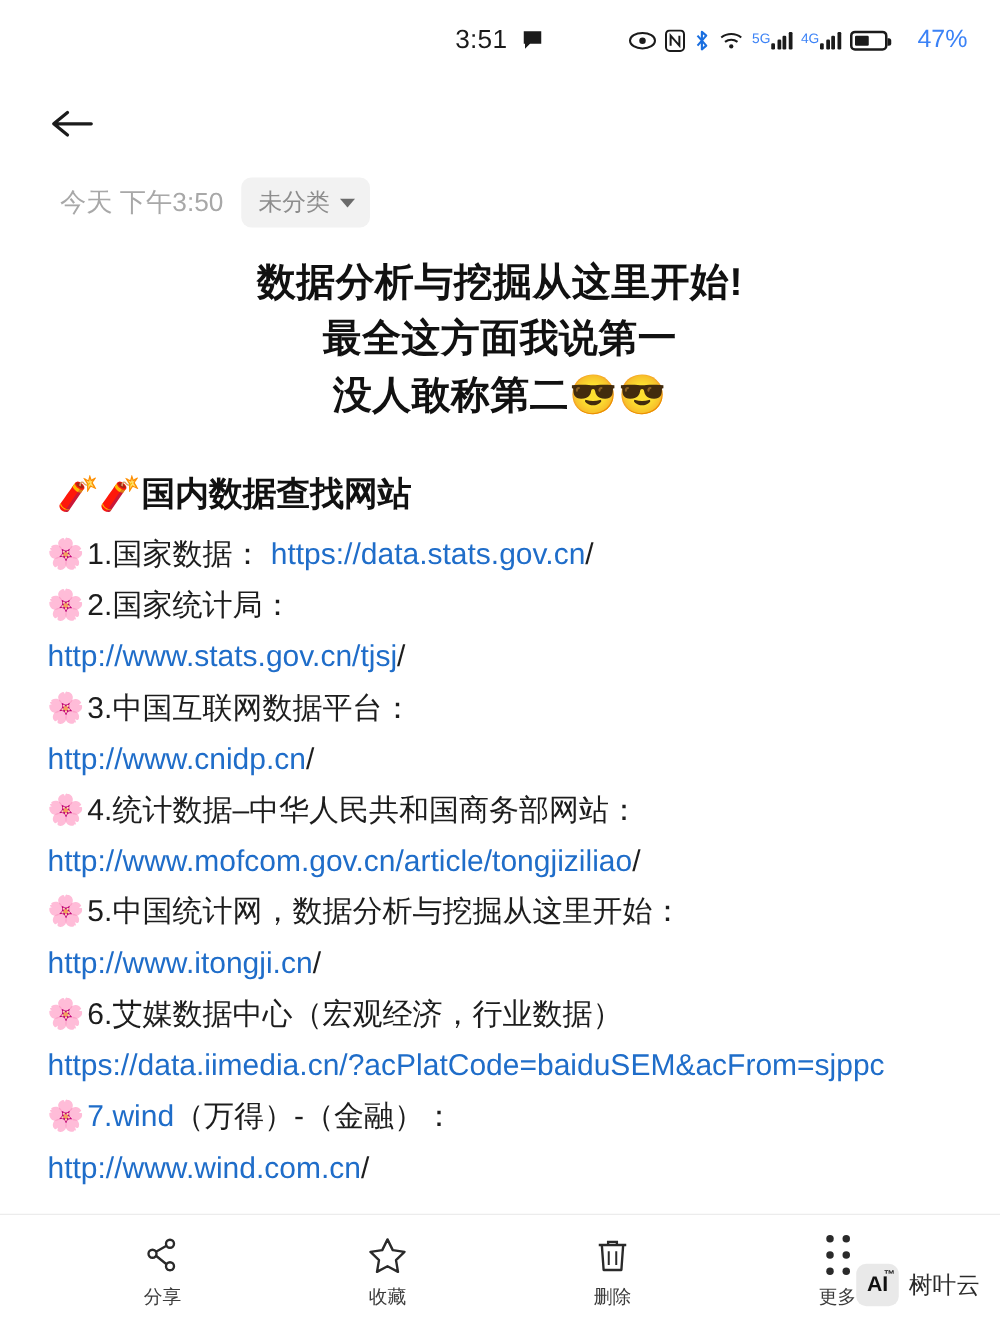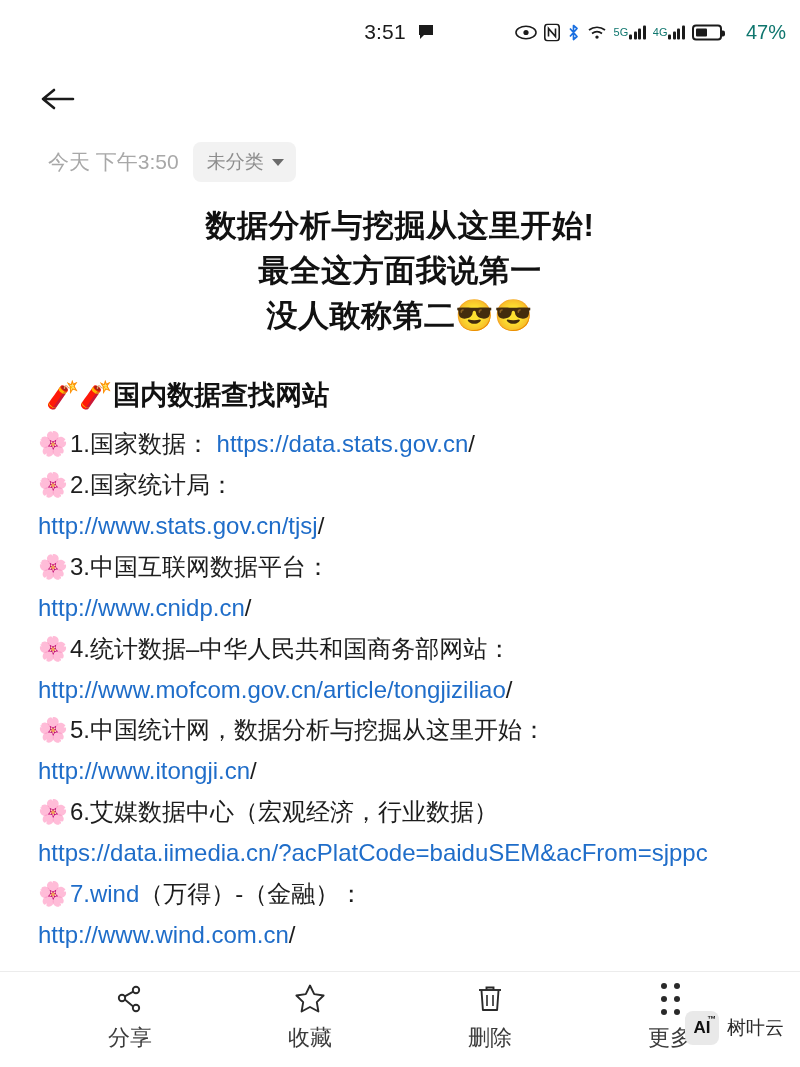--- a/index.html
+++ b/index.html
@@ -32,27 +32,27 @@
   .status-center {
     display: flex;
     align-items: center;
     gap: 10px;
     font-size: 21px;
     color: #1b1b1b;
     letter-spacing: .2px;
   }
   .status-right {
     position: absolute;
-    right: 14px;
+    right: 26px;
     top: 50%;
     transform: translateY(-50%);
     display: flex;
     align-items: center;
     gap: 7px;
-    color: #0f766e;
+    color: #3b82f6;
     justify-content: flex-end;
   }
   .sicon { display: inline-flex; align-items: center; justify-content: center; }
   .battery-pct { font-size: 20px; margin-left: 17px; }
   .battery-shell {
     width: 30px; height: 16px;
     border: 2px solid #1b1b1b;
     border-radius: 4px;
     position: relative;
     display: inline-block;
@@ -172,21 +172,21 @@
     background: #fff;
   }
   .tool {
     display: flex;
     flex-direction: column;
     align-items: center;
     gap: 6px;
     cursor: pointer;
     width: 110px;
   }
-  .tool-label { font-size: 22px; color: #3c3c3c; }
+  .tool-label { font-size: 15px; color: #3c3c3c; }
   .tool-ico { height: 36px; display: flex; align-items: center; justify-content: center; }
   .dots { display: grid; grid-template-columns: 6px 6px; gap: 7px; }
   .dots i { width: 6px; height: 6px; background: #2a2a2a; border-radius: 50%; display: block; }
 
   
   .watermark {
     position: absolute;
     right: 16px;
     bottom: 22px;
     display: flex;

